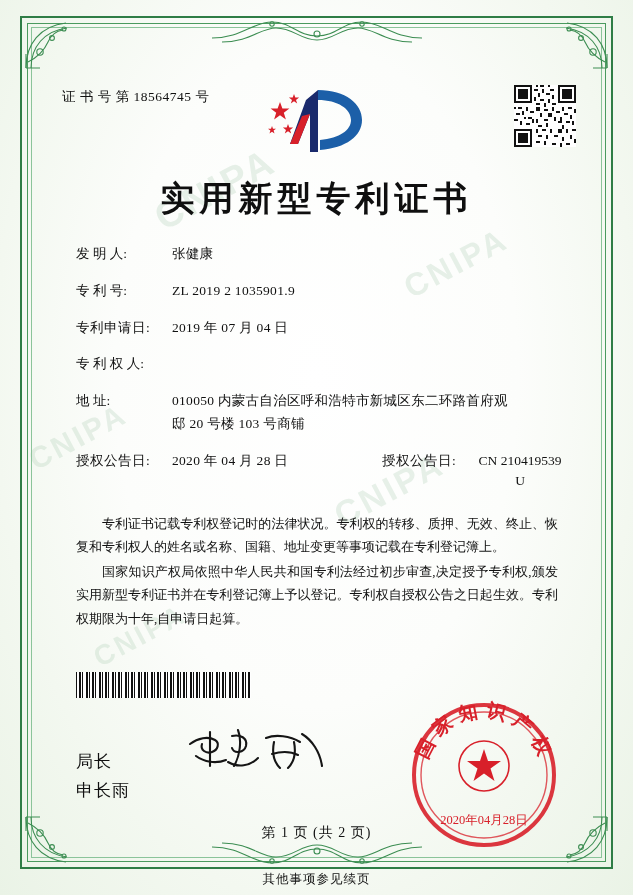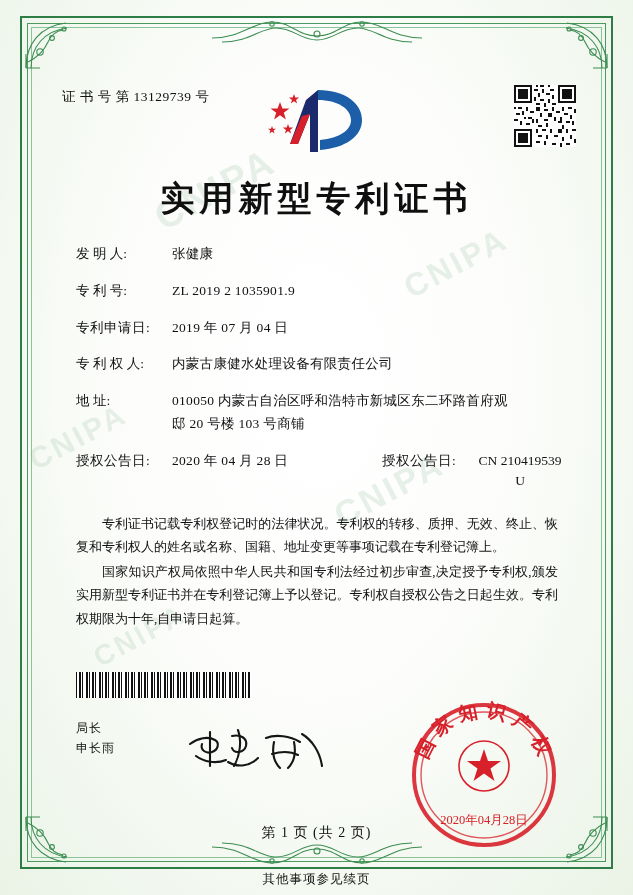--- a/index.html
+++ b/index.html
@@ -192,22 +192,22 @@
       repeating-linear-gradient(90deg,
         #111 0px, #111 1px, #fff 1px, #fff 3px,
         #111 3px, #111 5px, #fff 5px, #fff 6px,
         #111 6px, #111 7px, #fff 7px, #fff 10px,
         #111 10px, #111 12px, #fff 12px, #fff 13px);
   }
 
   
   .sig-label {
     position: absolute;
-    left: 76px; top: 718px;
-    font-size: 12px;
+    left: 76px; top: 748px;
+    font-size: 17px;
     line-height: 1.7;
     letter-spacing: 1px;
     color: #111;
   }
   .sig-script {
     position: absolute;
     left: 182px; top: 722px;
     width: 152px; height: 58px;
     color: #151515;
   }
@@ -313,21 +313,21 @@
       <circle cx="160" cy="12" r="2.2"></circle>
     </svg>
   </div>
 
   <div class="watermark wm1">CNIPA</div>
   <div class="watermark wm2">CNIPA</div>
   <div class="watermark wm3">CNIPA</div>
   <div class="watermark wm4">CNIPA</div>
   <div class="watermark wm5">CNIPA</div>
 
-  <div class="cert-no">证 书 号 第 13129739 号</div>
+  <div class="cert-no">证 书 号 第 18564745 号</div>
 
   <div class="logo">
     <svg viewBox="0 0 118 74">
       <path d="M60 6 L60 68 L52 68 L52 30 L40 60 L32 60 L48 16 Z" fill="#1a2a6c"></path>
       <path d="M60 6 C88 6 104 20 104 36 C104 52 88 64 62 66 L62 56 C82 54 93 46 93 36 C93 25 80 16 60 16 Z" fill="#1c5fa8"></path>
       <path d="M52 30 L40 60 L32 60 L44 32 Z" fill="#d8202a"></path>
       <g fill="#d8202a">
         <polygon points="22,18 24.4,24.6 31.4,24.6 25.8,28.8 27.9,35.4 22,31.3 16.1,35.4 18.2,28.8 12.6,24.6 19.6,24.6"></polygon>
         <polygon points="36,10 37.3,13.6 41.1,13.6 38,15.9 39.2,19.5 36,17.2 32.8,19.5 34,15.9 30.9,13.6 34.7,13.6"></polygon>
         <polygon points="30,40 31.3,43.6 35.1,43.6 32,45.9 33.2,49.5 30,47.2 26.8,49.5 28,45.9 24.9,43.6 28.7,43.6"></polygon>
@@ -433,21 +433,20 @@
       <div class="val">ZL 2019 2 1035901.9</div>
     </div>
 
     <div class="row">
       <div class="lab">专利申请日:</div>
       <div class="val">2019 年 07 月 04 日</div>
     </div>
 
     <div class="row">
       <div class="lab j2">专 利 权 人:</div>
-      <div class="val">内蒙古康健水处理设备有限责任公司</div>
     </div>
 
     <div class="row addr">
       <div class="lab j2">地 址:</div>
       <div class="val">
         <span>010050  内蒙古自治区呼和浩特市新城区东二环路首府观</span>
         <span class="line2">邸 20 号楼 103 号商铺</span>
       </div>
     </div>
 

